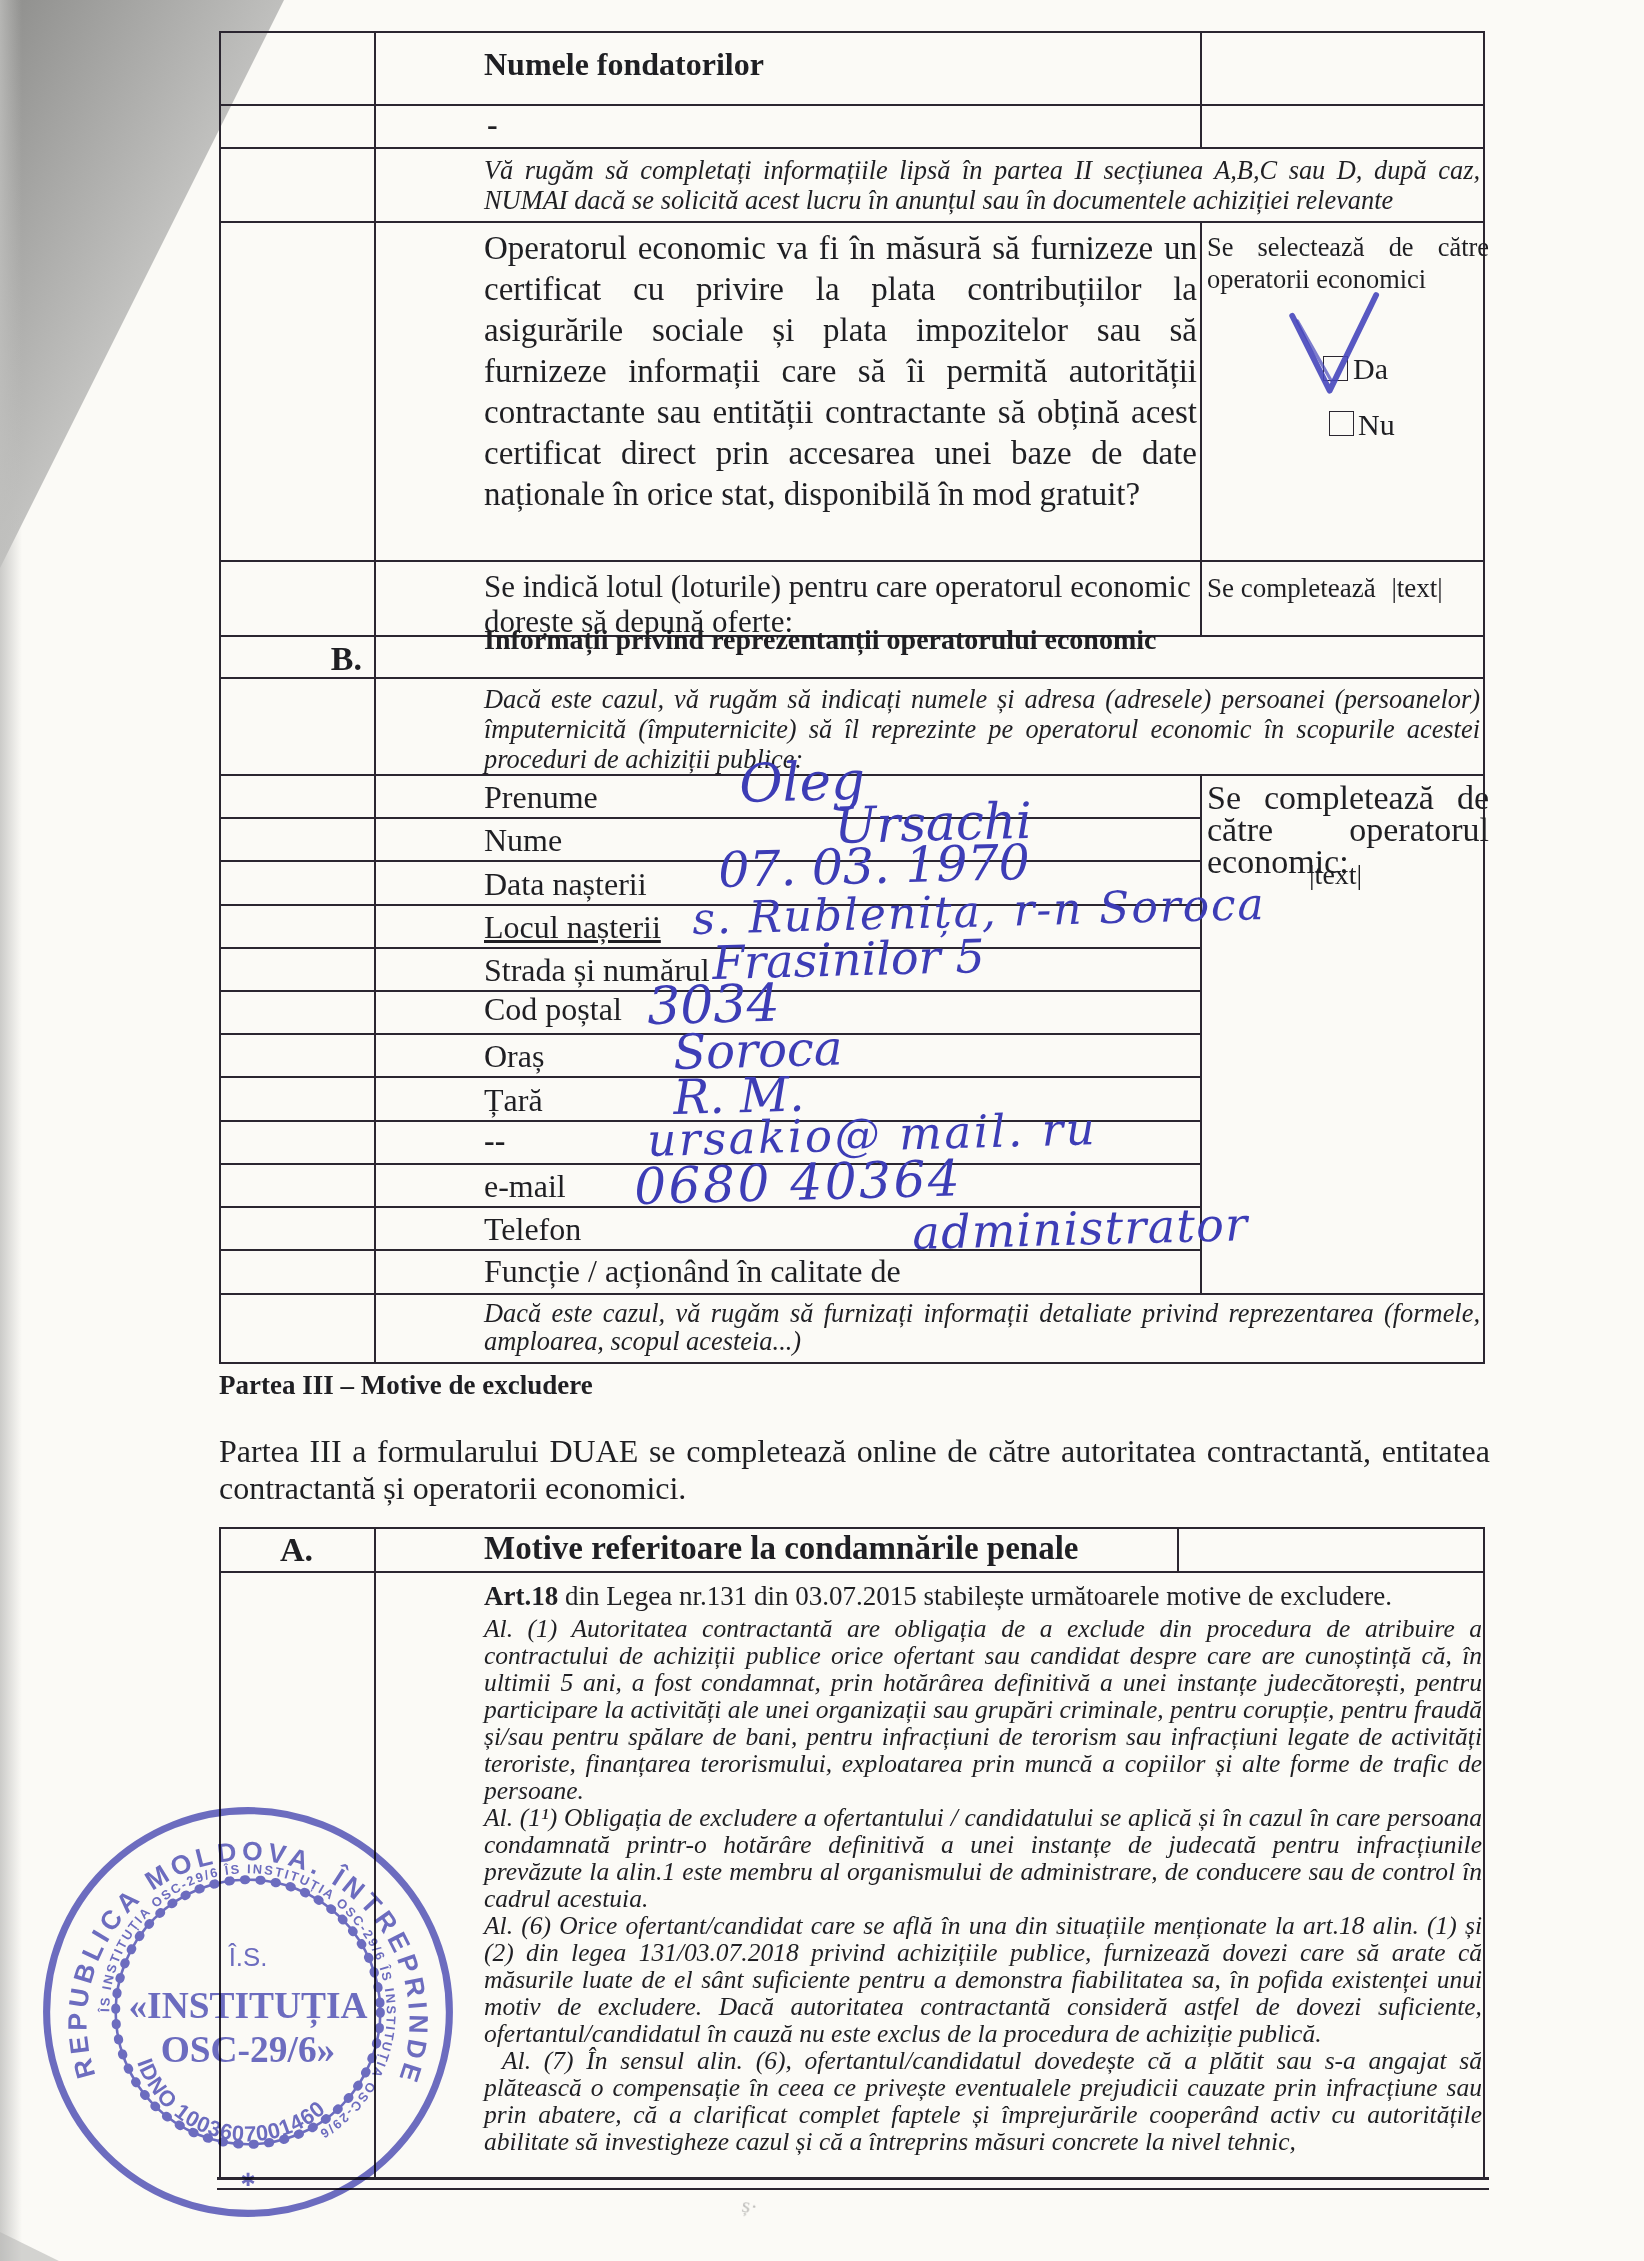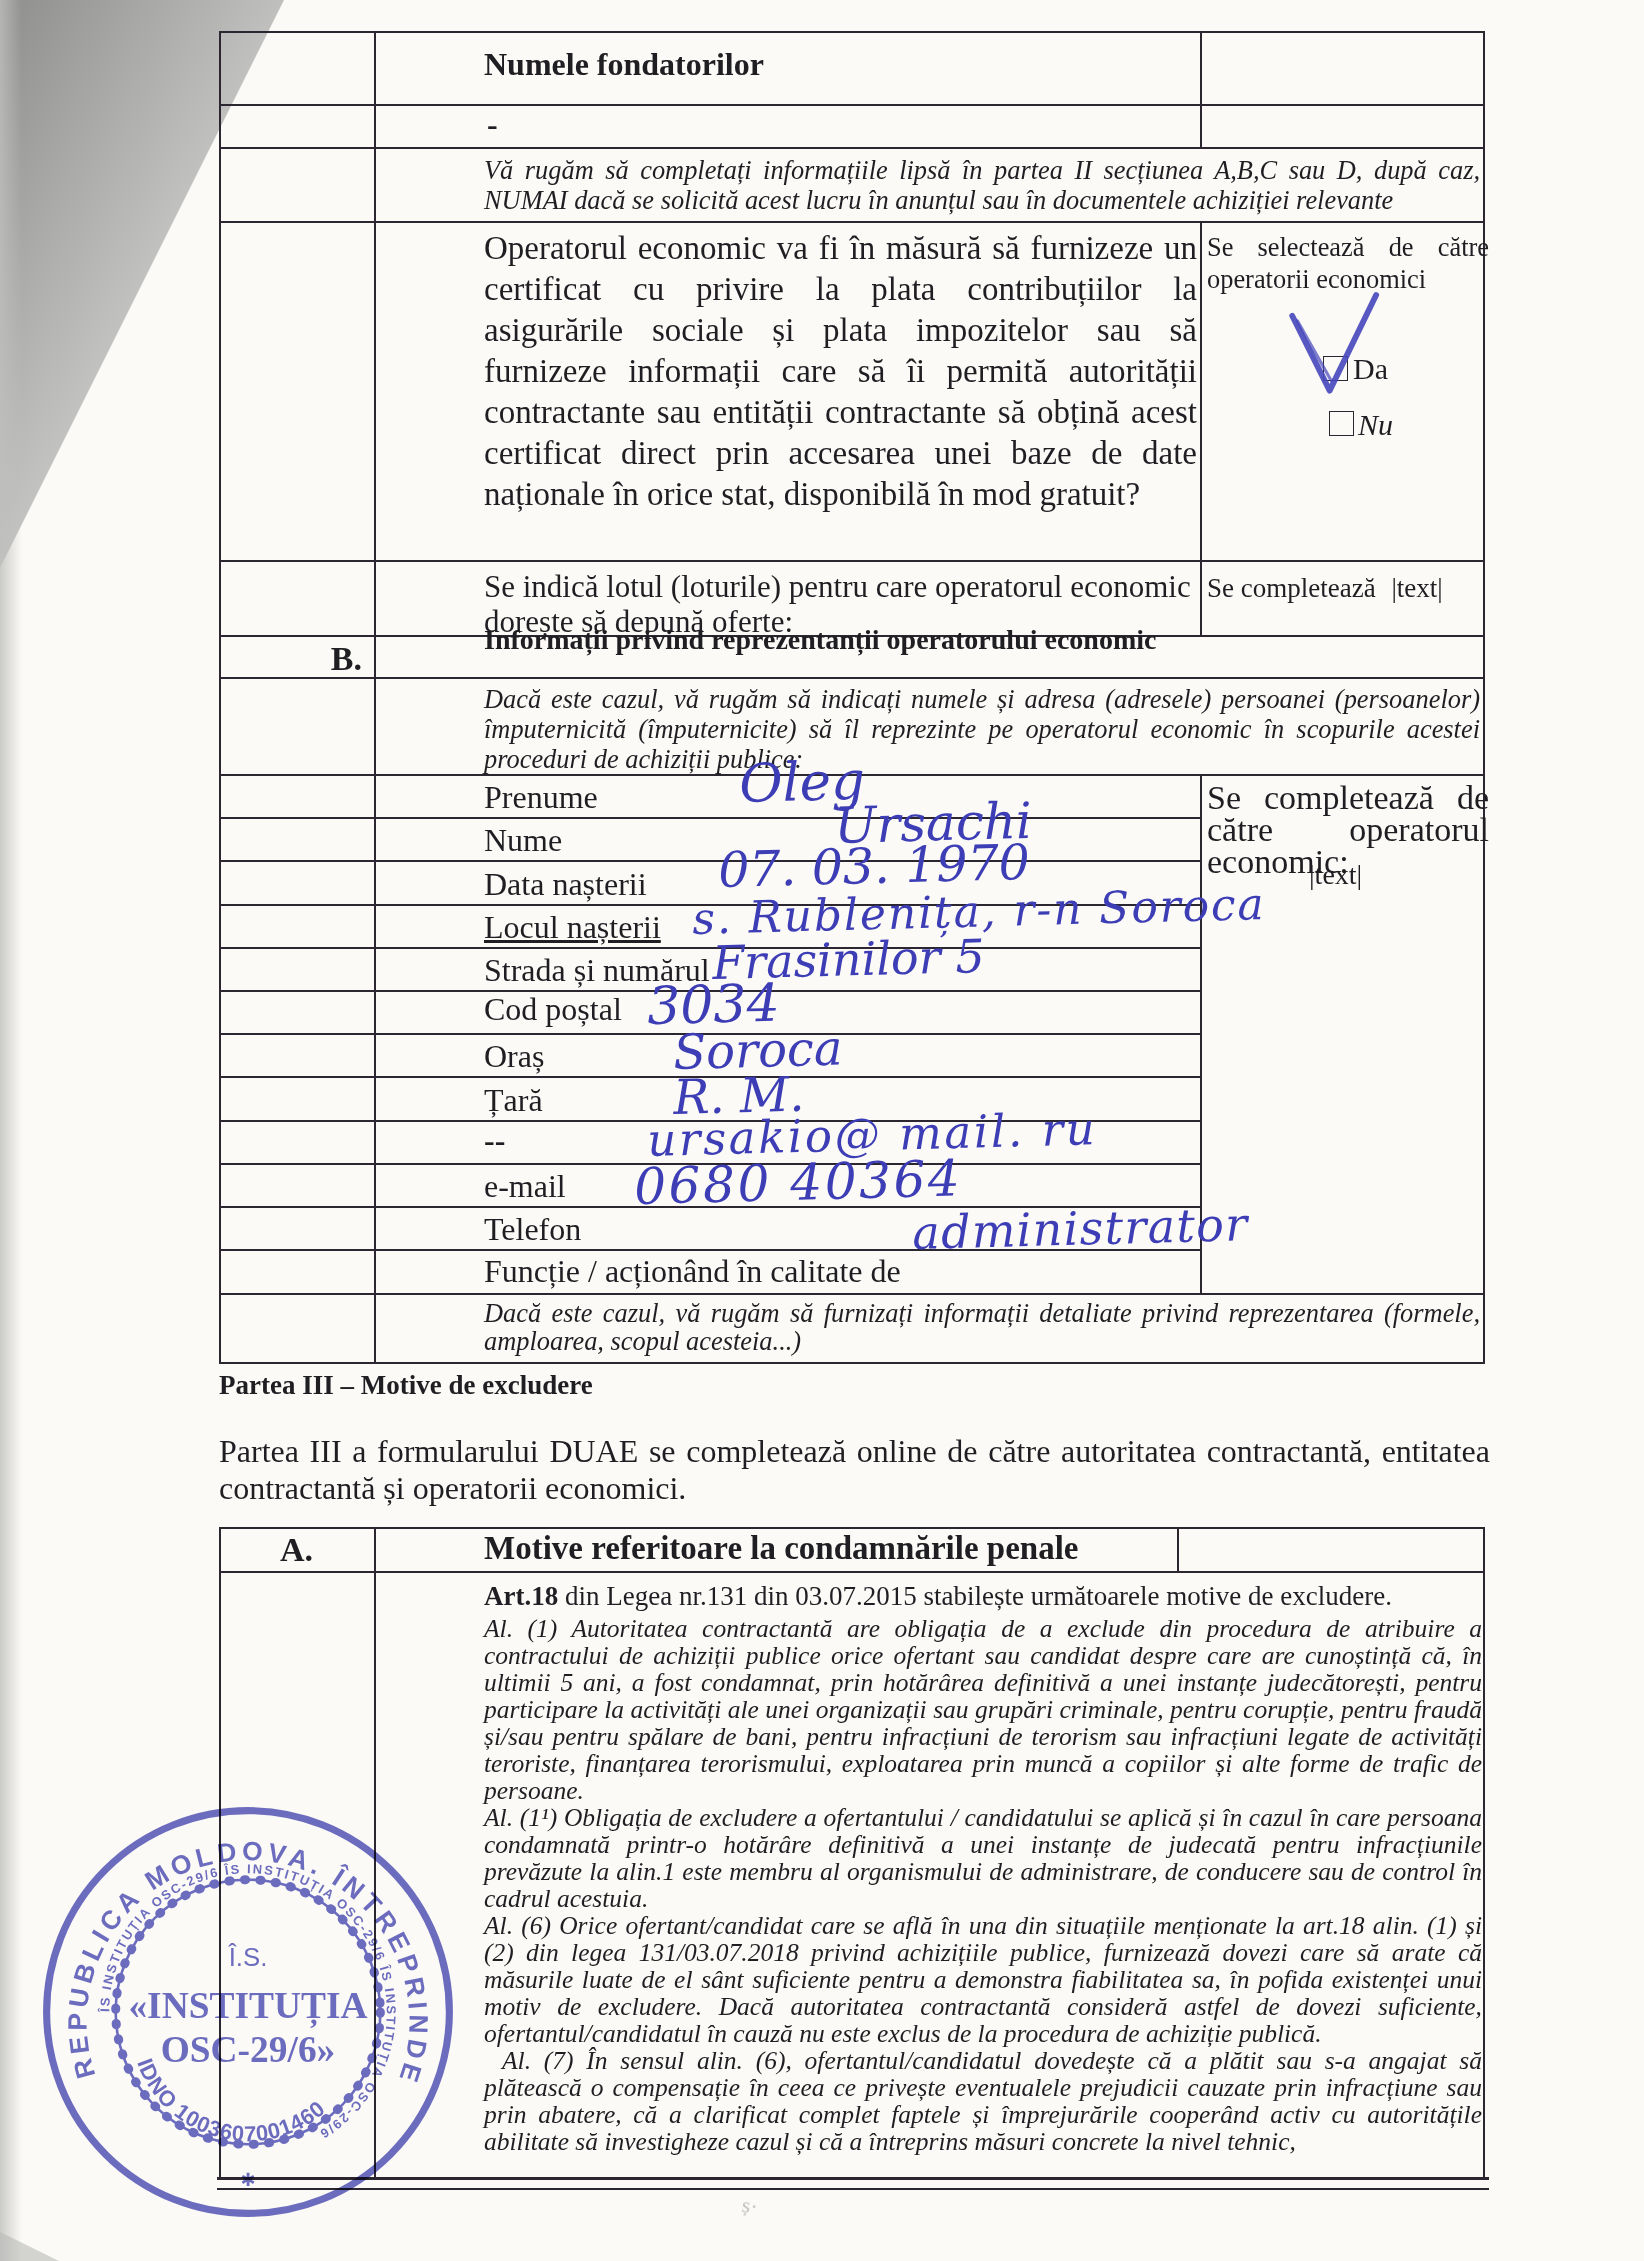--- a/index.html
+++ b/index.html
@@ -62,21 +62,21 @@
 <div class="txt" style="left:484px;top:46px;font-size:32px;font-weight:bold;">Numele fondatorilor</div>
 <div class="txt" style="left:487px;top:106px;font-size:32px;font-weight:bold;">-</div>
 <div class="txt it just" style="left:484px;top:155px;width:996px;font-size:26.4px;line-height:30px;">Vă rugăm să completați informațiile lipsă în partea II secțiunea A,B,C sau D, după caz, NUMAI dacă se solicită acest lucru în anunțul sau în documentele achiziției relevante</div>
 
 <div class="txt just" style="left:484px;top:228px;width:713px;font-size:33px;line-height:41px;">Operatorul economic va fi în măsură să furnizeze un certificat cu privire la plata contribuțiilor la asigurările sociale și plata impozitelor sau să furnizeze informații care să îi permită autorității contractante sau entității contractante să obțină acest certificat direct prin accesarea unei baze de date naționale în orice stat, disponibilă în mod gratuit?</div>
 <div class="txt just" style="left:1207px;top:231px;width:282px;font-size:26.4px;line-height:32px;">Se selectează de către operatorii economici</div>
 
 <span class="cbx" style="left:1323px;top:356px;"></span>
 <div class="txt" style="left:1353px;top:352px;font-size:30px;">Da</div>
 <span class="cbx" style="left:1329px;top:411px;"></span>
-<div class="txt" style="left:1358px;top:408px;font-size:30px;font-style:italic;">Nu</div>
+<div class="txt" style="left:1358px;top:408px;font-size:30px;">Nu</div>
 <svg class="abs" style="left:1278px;top:282px;z-index:6;" width="113" height="123" viewBox="0 0 175 190">
   <polyline points="22,52 80,168 152,20" fill="none" stroke="#4646bc" stroke-width="9" stroke-linecap="round" stroke-linejoin="round" opacity="0.9"></polyline>
   <polyline points="30,60 82,152" fill="none" stroke="#4646bc" stroke-width="5" stroke-linecap="round" opacity="0.7"></polyline>
 </svg>
 
 <div class="txt" style="left:484px;top:569px;width:713px;font-size:31px;line-height:35px;">Se indică lotul (loturile) pentru care operatorul economic dorește să depună oferte:</div>
 <div class="txt" style="left:1207px;top:573px;width:277px;font-size:27px;white-space:nowrap;">
   <span>Se completează</span>
   <span style="margin-left:9px;">|text|</span>
 </div>

